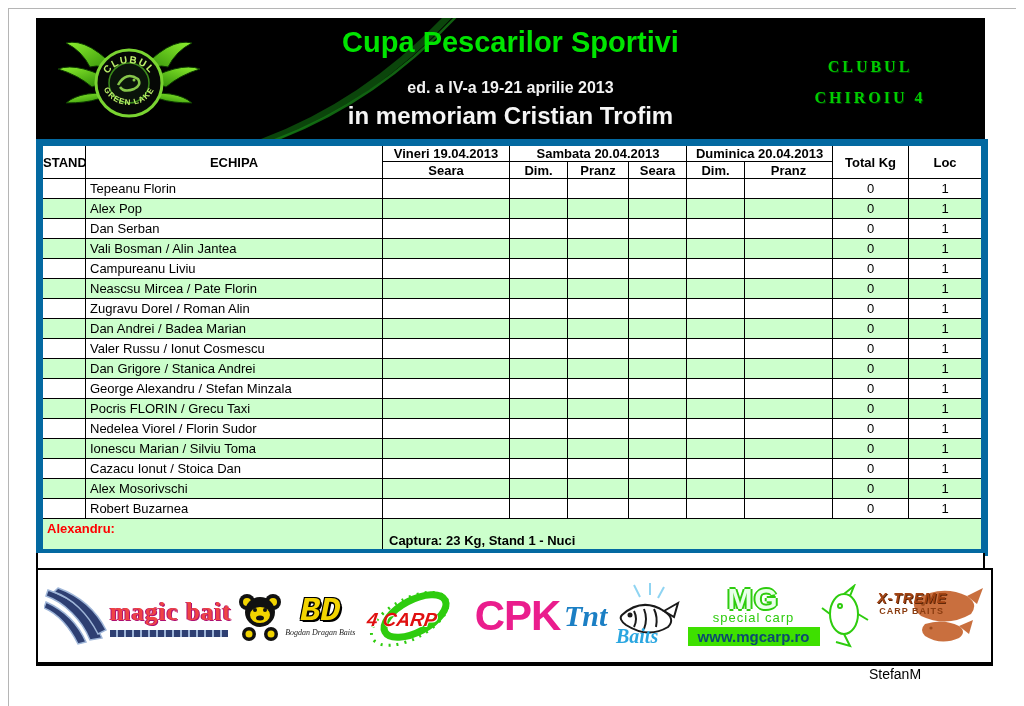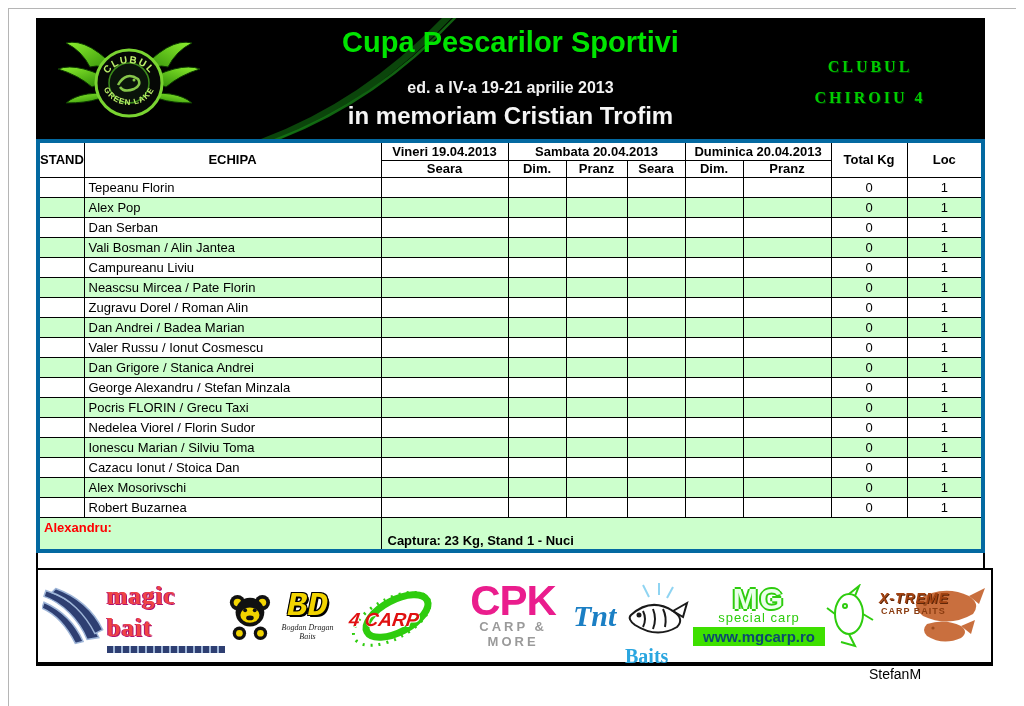--- a/index.html
+++ b/index.html
@@ -23,21 +23,21 @@
   .lake{position:absolute;right:30px;top:40px;width:170px;text-align:center;
     font-family:"Liberation Serif", serif;font-weight:bold;font-size:16px;color:#00cc00;
     letter-spacing:3px;text-shadow:1px 1px 0 #003d00;}
   .lake div{margin-bottom:13px;}
   .club-logo{position:absolute;left:8px;top:5px;}
 
   
   .sheet{position:absolute;left:36px;top:139px;}
   table{border-collapse:collapse;table-layout:fixed;width:949px;}
   td,th{border:1px solid #000;font-size:13px;color:#000;overflow:hidden;white-space:nowrap;padding:0;}
-  table{border:4px solid #0369a1;}
+  table{border:7px solid #0369a1;}
   th{font-weight:bold;text-align:center;}
   .h1{height:19px;}
   .h2{height:17px;}
   tbody tr{height:20px;}
   tbody tr:nth-child(even) td{background:#ccffcc;}
   td.team{text-align:left;padding-left:4px;}
   td.num{text-align:center;}
   tr.noterow{height:34px;}
   tr.noterow td{white-space:normal;}
   td.notelabel{vertical-align:top;text-align:left;padding:2px 0 0 4px;
@@ -62,22 +62,22 @@
   .bd-sub{font-family:"Liberation Serif", serif;font-style:italic;font-size:8px;color:#222;margin-top:2px;}
   .carp4{position:relative;width:112px;height:66px;}
   .carp4 .t{position:absolute;left:8px;top:26px;font-style:italic;font-weight:bold;font-size:19px;
     color:#e01010;transform:skewX(-8deg);text-shadow:1px 1px 0 #fff;}
   .cpk-wrap{text-align:center;}
   .cpk-text{font-weight:bold;font-size:42px;color:#ea1d8d;letter-spacing:-1px;line-height:36px;}
   .cpk-sub{font-weight:bold;font-size:13px;color:#9a9a9a;letter-spacing:3px;}
   .tnt-wrap{position:relative;width:120px;height:70px;}
   .tnt-t{position:absolute;left:0px;top:18px;font-family:"Liberation Serif", serif;font-style:italic;
     font-weight:bold;font-size:30px;color:#1b7fc4;}
-  .tnt-b{position:absolute;left:52px;top:44px;font-family:"Liberation Serif", serif;
-    font-weight:bold;font-size:20px;color:#2aa6e0;margin-top:20px;}
+  .tnt-b{position:absolute;left:52px;top:44px;font-family:"Liberation Serif", serif;font-style:italic;
+    font-weight:bold;font-size:20px;color:#2aa6e0;}
   .mg-wrap{text-align:center;position:relative;}
   .mg-text{font-weight:bold;font-size:30px;line-height:24px;color:#eaffea;letter-spacing:2px;
     text-shadow:-2px 0 0 #2ecc0e,2px 0 0 #2ecc0e,0 -2px 0 #2ecc0e,0 2px 0 #2ecc0e;}
   .mg-sub{font-size:13px;color:#2ecc0e;letter-spacing:1px;line-height:14px;}
   .mg-url{margin-top:2px;background:#3ee000;color:#0c4a6e;font-weight:bold;font-size:15px;padding:1px 10px;}
   .xt-wrap{position:relative;width:110px;height:72px;}
   .xt-t{position:absolute;left:2px;top:10px;font-weight:bold;font-style:italic;font-size:14px;
     color:#a34312;letter-spacing:1px;text-shadow:1px 1px 0 #5f2608;}
   .xt-s{position:absolute;left:4px;top:26px;font-weight:bold;font-size:9px;color:#8a3c10;letter-spacing:1px;}
   .stefan{position:absolute;left:845px;top:666px;width:100px;text-align:center;font-size:14px;color:#000;}
@@ -431,21 +431,20 @@
       <g transform="rotate(-28 56 33)">
         <ellipse cx="56" cy="33" rx="34" ry="16" fill="none" stroke="#2ecc0e" stroke-width="7"></ellipse>
         <ellipse cx="50" cy="33" rx="42" ry="20" fill="none" stroke="#2ecc0e" stroke-width="3" stroke-dasharray="2 6"></ellipse>
       </g>
     </svg>
     <div class="t">4 CARP</div>
   </div>
 
   <div class="cpk-wrap">
     <div class="cpk-text">CPK</div>
-    <div class="cpk-sub">CARP &amp; MORE</div>
   </div>
 
   <div class="tnt-wrap">
     <svg width="120" height="70" viewBox="0 0 120 70">
       <g stroke="#8fd4f2" stroke-width="2">
         <line x1="70" y1="4" x2="76" y2="16"></line>
           <line x1="86" y1="2" x2="86" y2="14"></line>
           <line x1="100" y1="6" x2="94" y2="17"></line>
       </g>
       <g fill="none" stroke="#1a1a1a" stroke-width="2">

